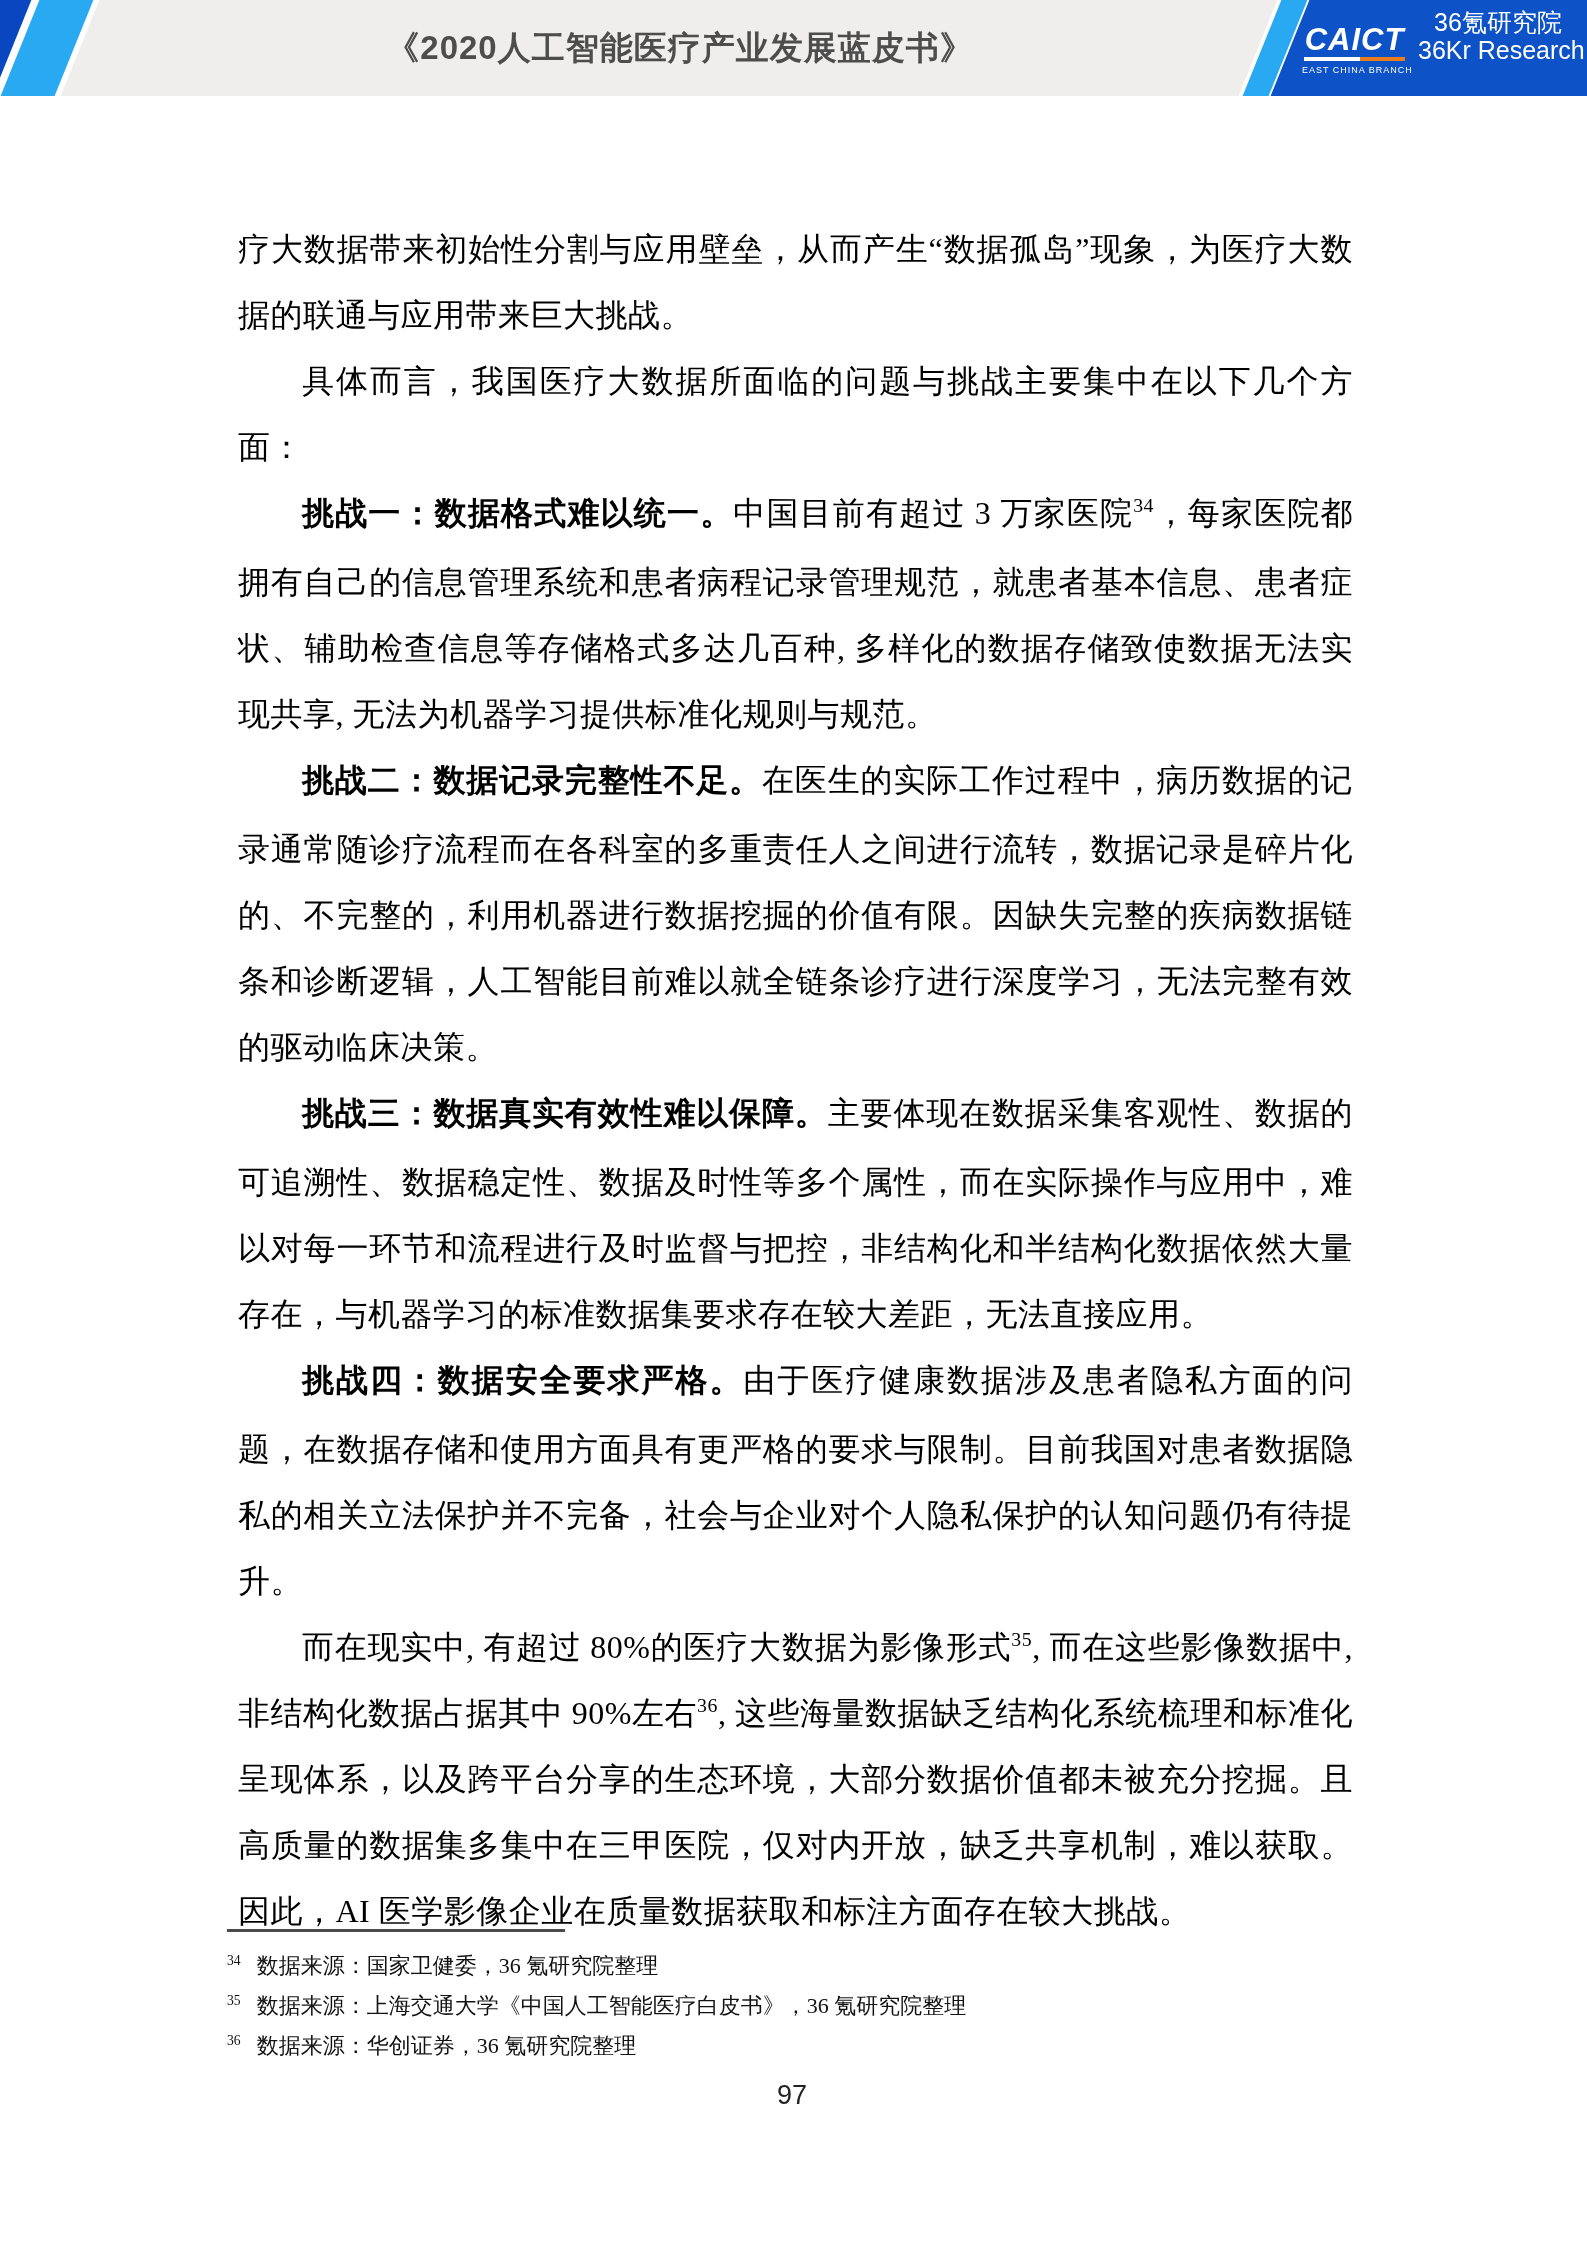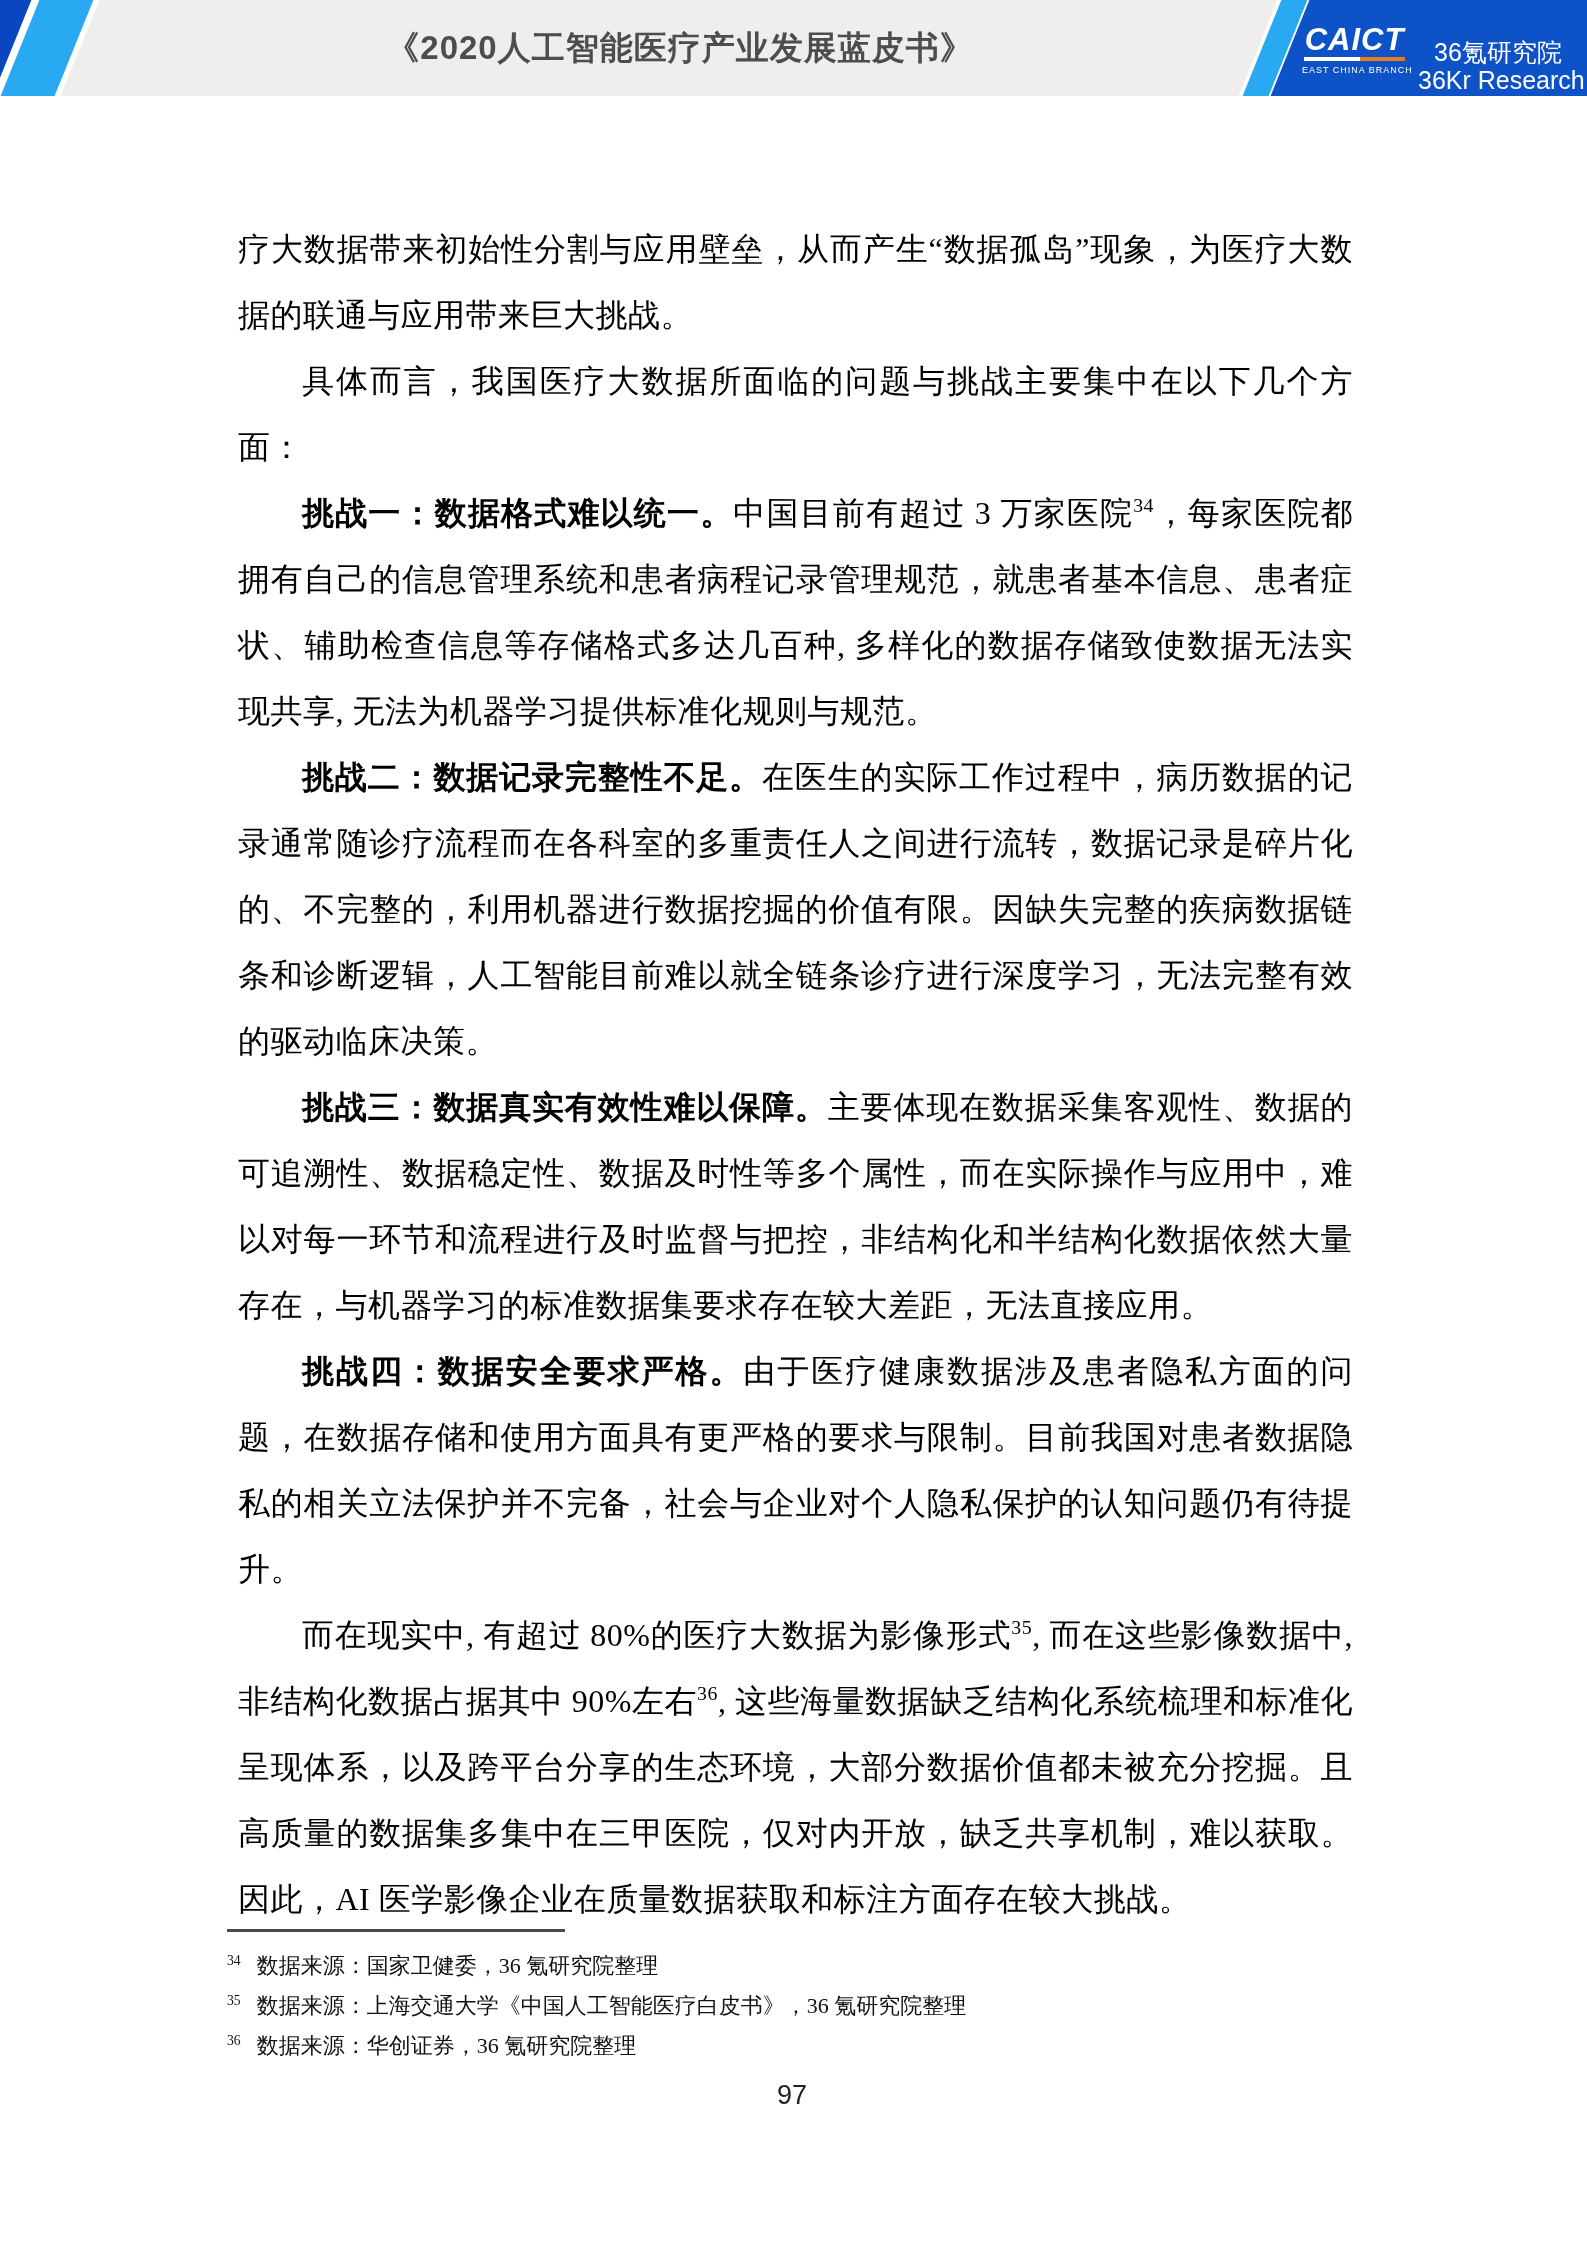--- a/index.html
+++ b/index.html
@@ -41,38 +41,38 @@
   }
   .logo-rule {
     height: 4px; margin: 2px 2px 4px 2px;
     background: linear-gradient(to right, #ffffff 55%, #e87c1e 55%);
   }
   .logo-sub {
     font-weight: 400; font-size: 9px; letter-spacing: 1px; line-height: 10px;
     white-space: nowrap;
   }
   .org {
-    position: absolute; left: 1418px; top: 38px; width: 160px;
+    position: absolute; left: 1418px; top: 8px; width: 160px;
     color: #ffffff; text-align: center;
     font-family: "Liberation Sans", "DejaVu Sans", sans-serif;
   }
   .org-cn { font-size: 25px; line-height: 28px; }
   .org-en { font-size: 25px; line-height: 28px; white-space: nowrap; }
   
   .body-text {
     position: absolute; top: 216px; left: 238px; width: 1115px;
   }
   .para {
     margin: 0;
     font-size: 32px; line-height: 66px;
     text-align: justify;
     letter-spacing: 0.5px;
   }
   .para.indent { text-indent: 2em; }
-  .para b { font-weight: 700; font-family: Liberation Sans, sans-serif; margin-top: 36px; }
+  .para b { font-weight: 700; font-family: Liberation Mono, monospace; margin-top: 36px; }
   .para sup, .fn sup {
     font-size: 0.62em; vertical-align: super; line-height: 0;
   }
   
   .footnotes {
     position: absolute; top: 1929px; left: 227px; width: 1130px;
   }
   .fn-rule {
     width: 338px; height: 0;
     border-top: 3px solid #4a4a4a;

